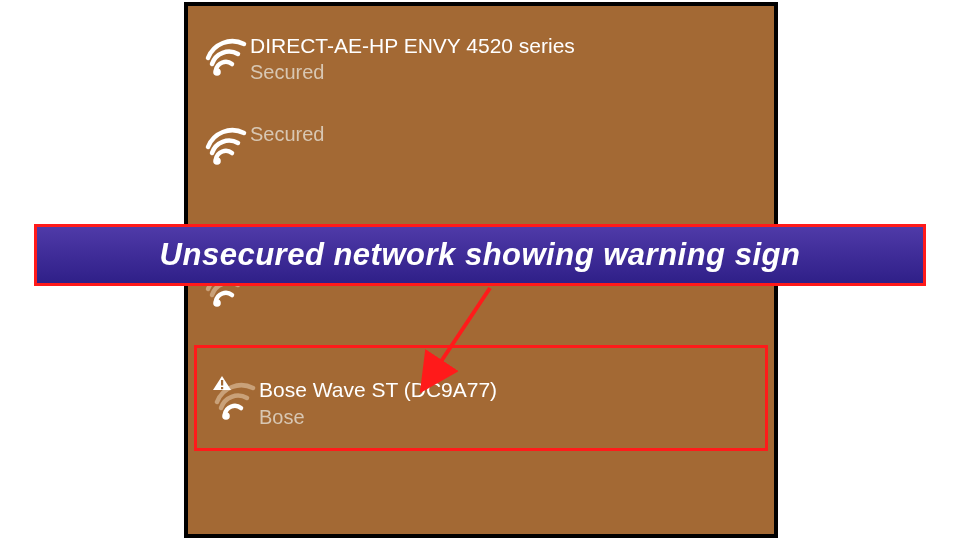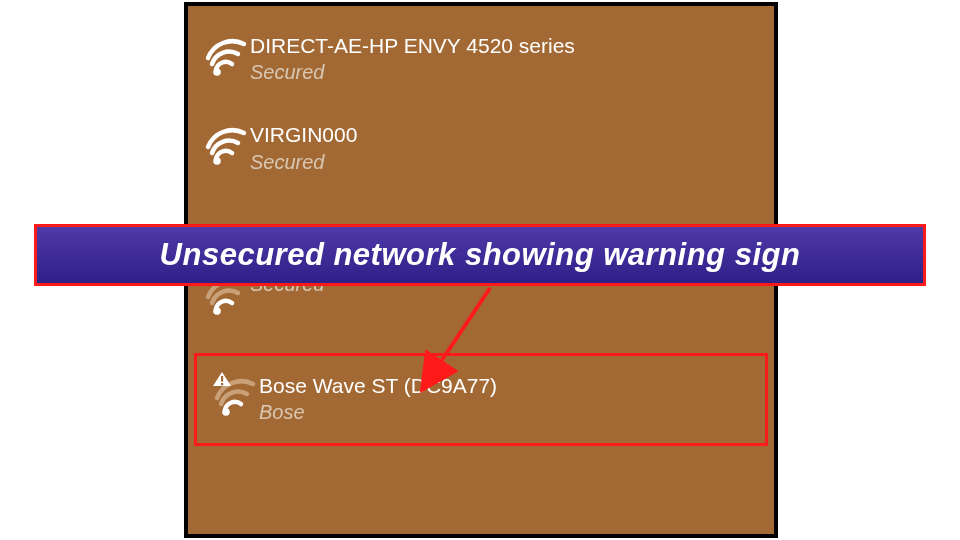--- a/index.html
+++ b/index.html
@@ -38,21 +38,20 @@
     color: #fff;
     font-size: 21px;
     font-weight: 400;
     line-height: 1.3;
   }
   .netstatus {
     color: #d8c7b3;
     font-size: 20px;
     font-weight: 400;
     line-height: 1.3;
-    font-style: italic;
   }
   .highlight-box {
     border: 3px solid #ff1a1a;
     margin: 0 6px 6px 6px;
   }
   .annot {
     position: absolute;
     left: 34px;
     top: 224px;
     width: 892px;
@@ -106,21 +105,20 @@
       <svg viewBox="0 0 48 48" width="48" height="48">
         <g fill="none" stroke="#fff" stroke-width="4.5" stroke-linecap="round">
           <path d="M6 28 A26 26 0 0 1 42 14"></path>
           <path d="M10 34 A18 18 0 0 1 36 24"></path>
           <path d="M14 40 A10 10 0 0 1 30 34"></path>
         </g>
         <circle cx="15" cy="42" r="3.8" fill="#fff"></circle>
       </svg>
     </div>
     <div class="netinfo">
-      <div class="netname">VIRGIN000</div>
       <div class="netstatus">Secured</div>
     </div>
   </div>
 
   <div class="net" style="margin-top:72px;">
     <div class="iconbox">
       <svg viewBox="0 0 48 48" width="48" height="48">
         <g fill="none" stroke-width="4.5" stroke-linecap="round">
           <path d="M6 28 A26 26 0 0 1 42 14" stroke="#c9a179"></path>
           <path d="M10 34 A18 18 0 0 1 36 24" stroke="#c9a179"></path>
@@ -129,21 +127,21 @@
         <circle cx="15" cy="42" r="3.8" fill="#fff"></circle>
       </svg>
     </div>
     <div class="netinfo">
       <div class="netname"></div>
       <div class="netstatus">Secured</div>
     </div>
   </div>
 
   <div class="highlight-box" style="margin-top:22px;">
-    <div class="net" style="padding:14px 14px 18px 14px;">
+    <div class="net" style="padding:26px 14px 18px 14px;">
       <div class="iconbox">
         <svg viewBox="0 0 48 48" width="48" height="48">
           <g fill="none" stroke-width="4.5" stroke-linecap="round">
             <path d="M6 28 A26 26 0 0 1 42 14" stroke="#c9a179"></path>
             <path d="M10 34 A18 18 0 0 1 36 24" stroke="#c9a179"></path>
             <path d="M14 40 A10 10 0 0 1 30 34" stroke="#fff"></path>
           </g>
           <circle cx="15" cy="42" r="3.8" fill="#fff"></circle>
           <path d="M11 2 L20 16 L2 16 Z" fill="#fff"></path>
           <rect x="10" y="6" width="2.2" height="5.5" fill="#a36934"></rect>

